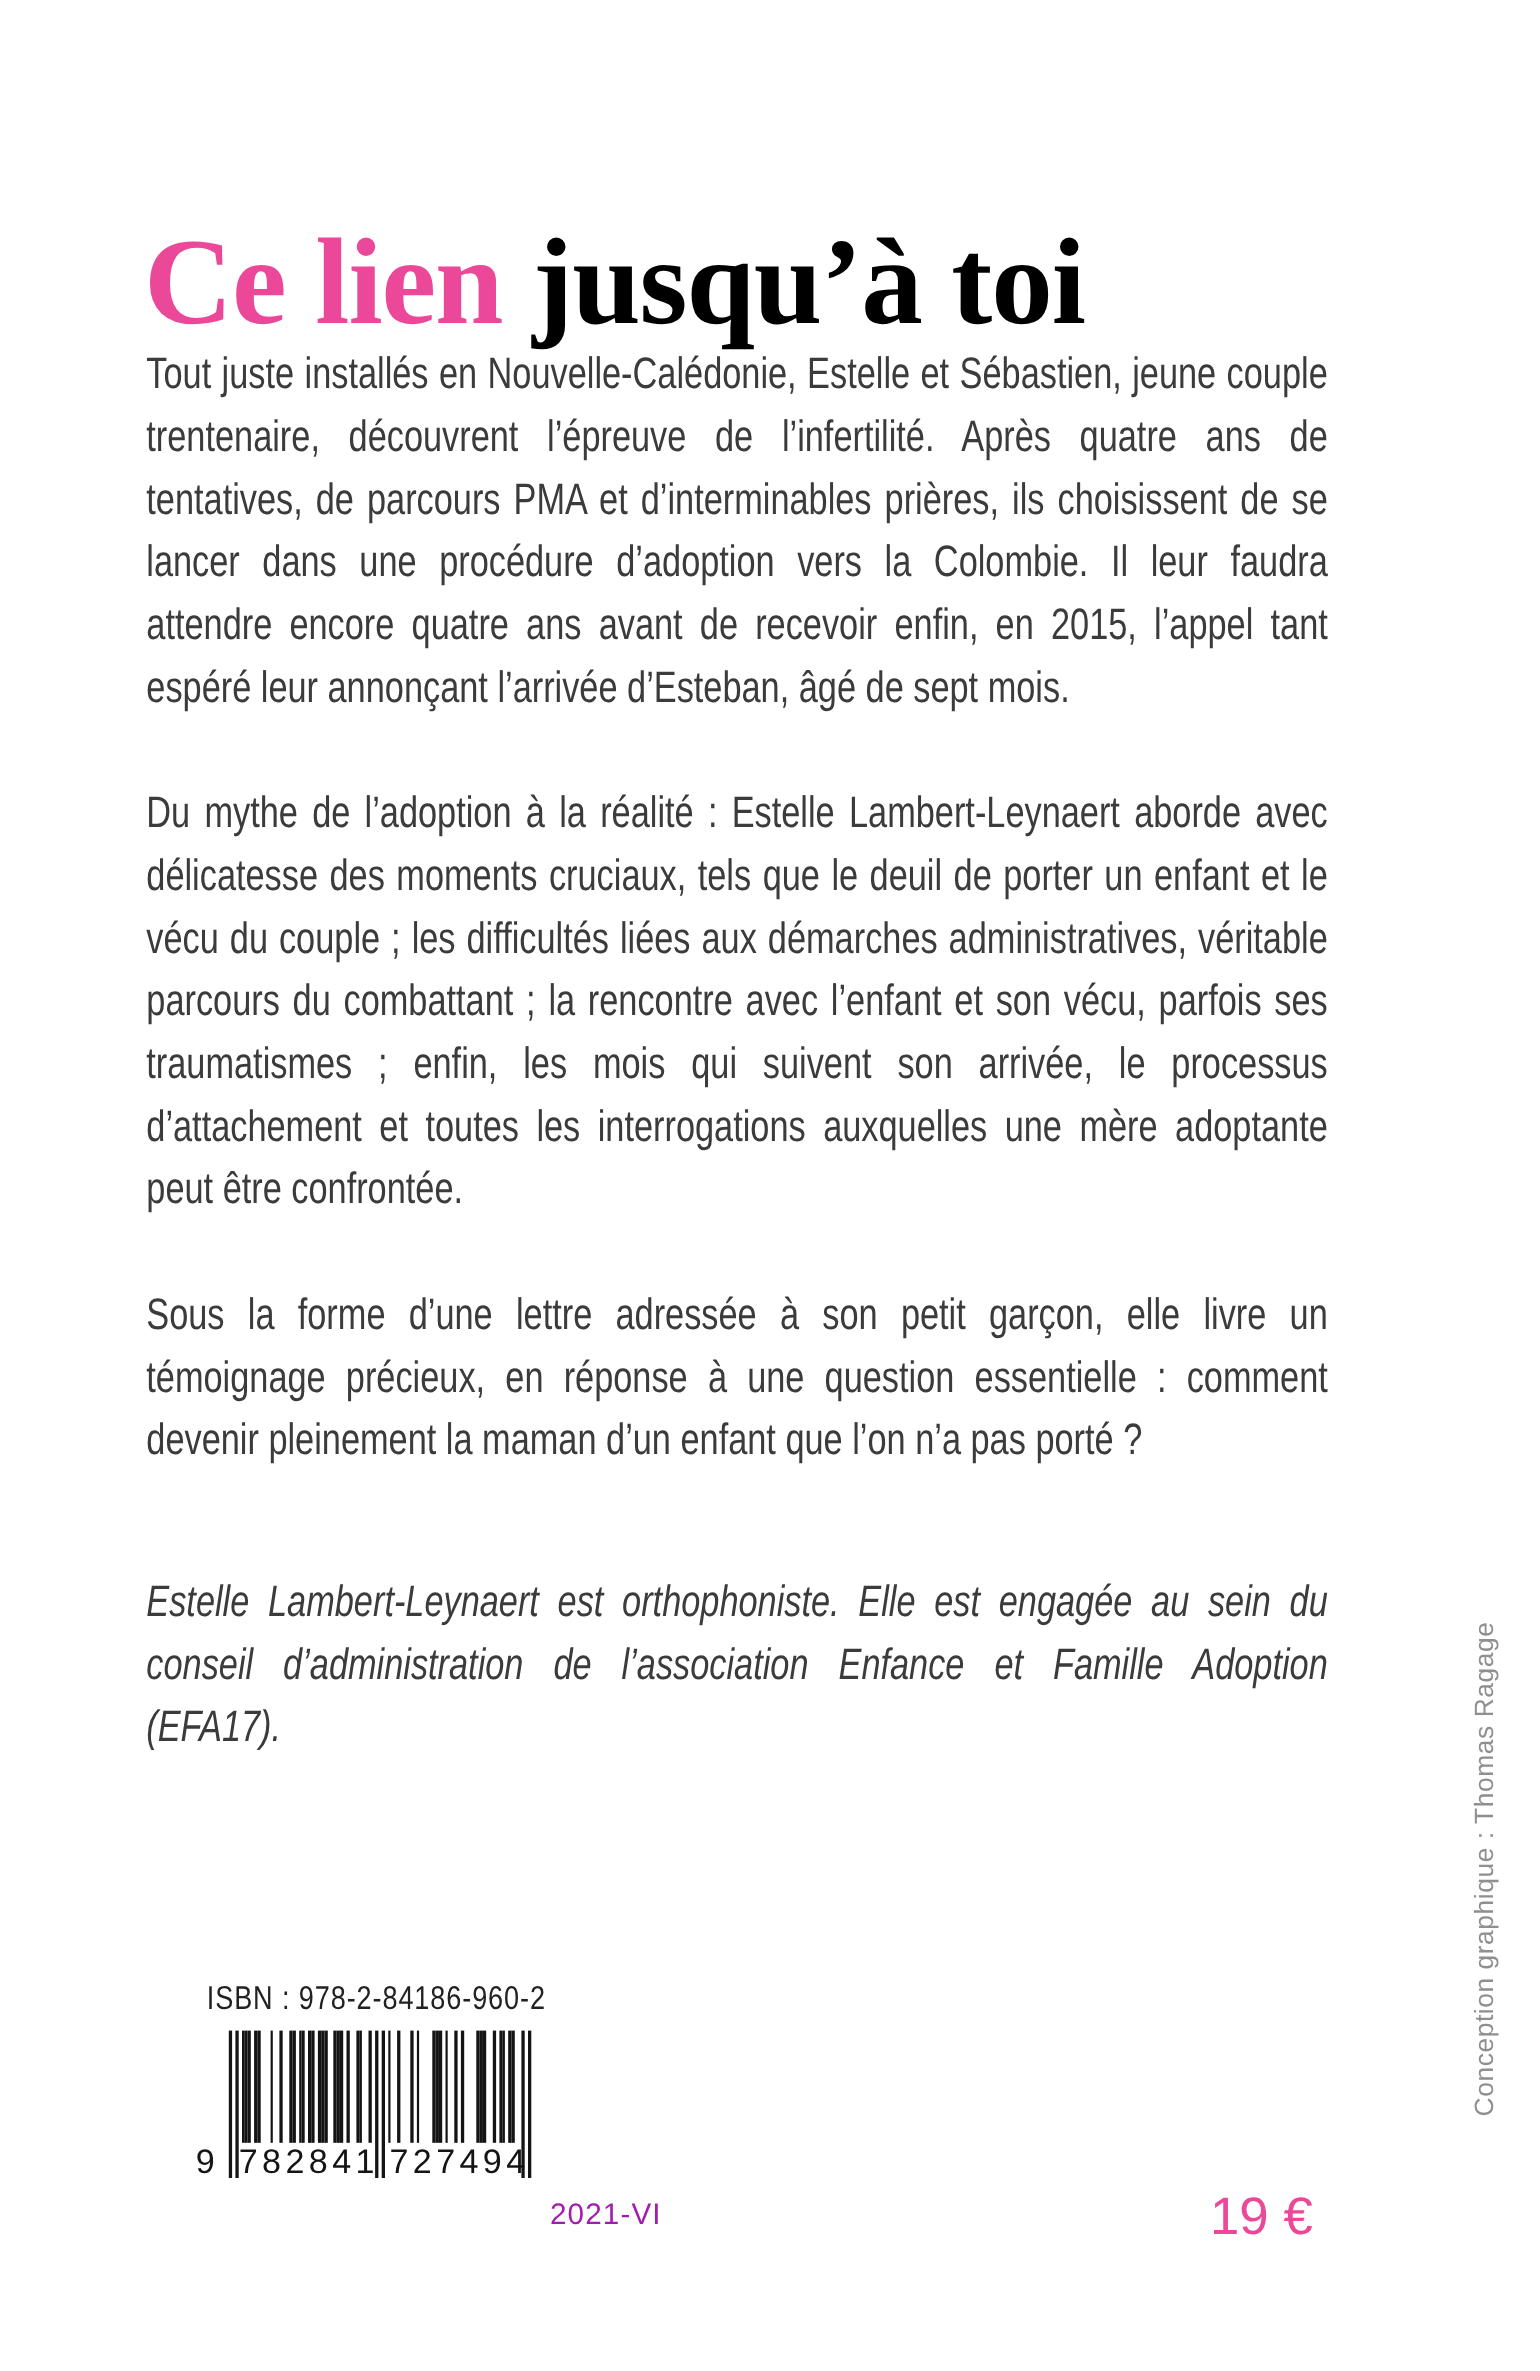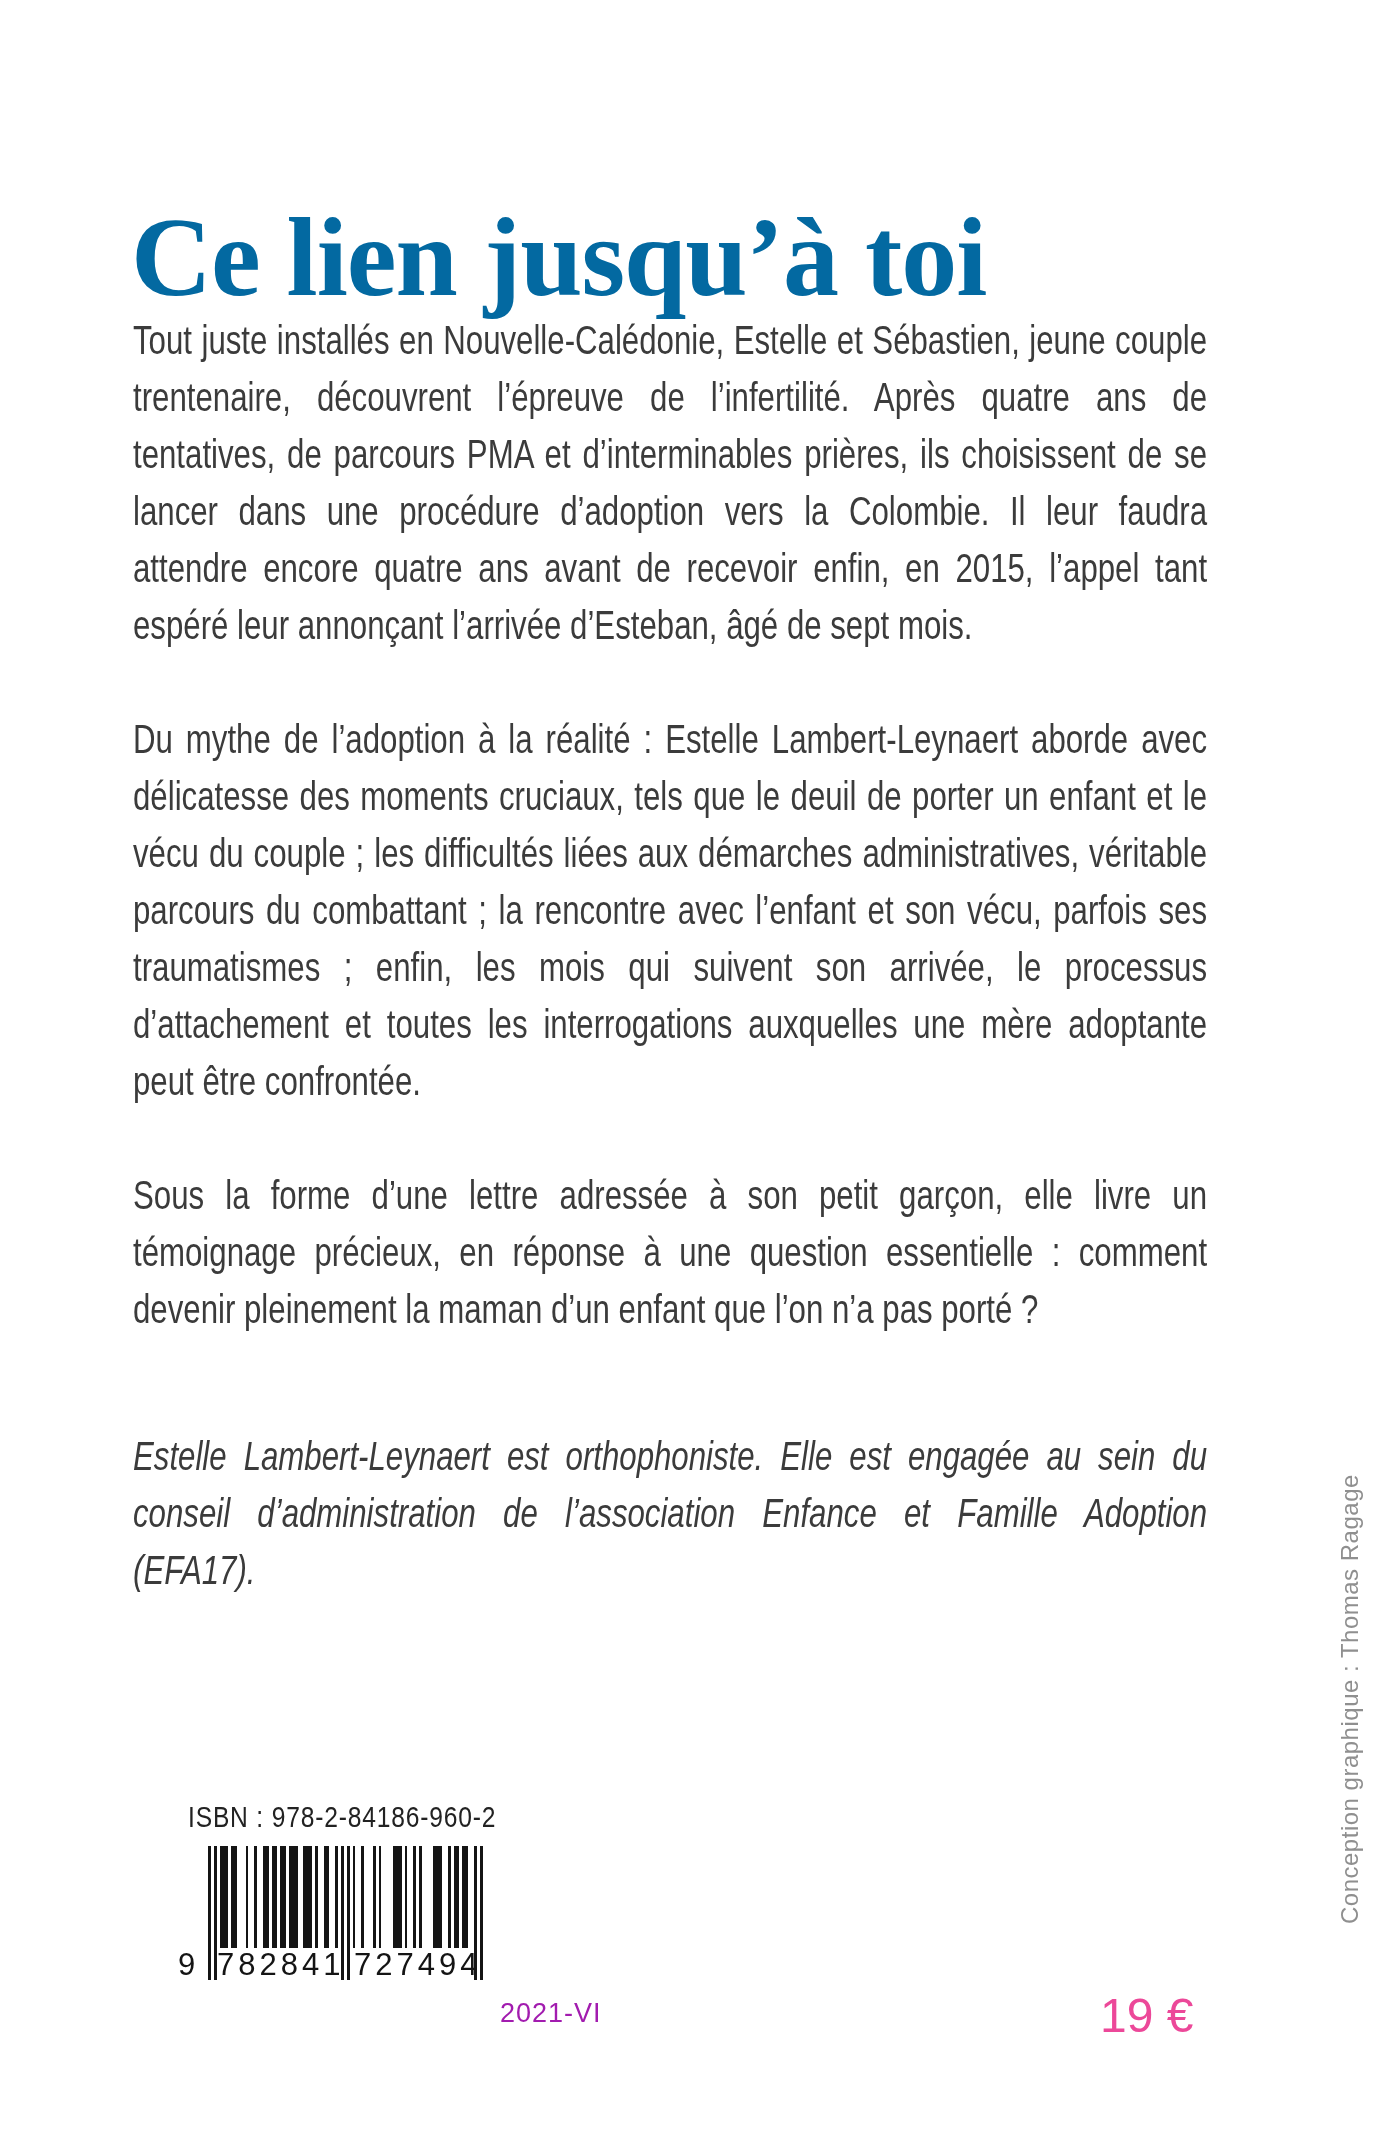--- a/index.html
+++ b/index.html
@@ -51,21 +51,21 @@
     position:absolute; right:36px; top:1486px; height:438px;
     writing-mode:vertical-rl; transform:rotate(180deg);
     font-size:24px; color:#8f8f8f; letter-spacing:0.5px; white-space:nowrap;
   }
 </style>
 </head>
 <body>
 
 <div class="page">
 
-  <h1 class="title"><span style="color: #0369a1;">Ce lien </span><span style="color: #0369a1;">jusqu’à toi</span></h1>
+  <h1 class="title"><span style="color: #ec4899;">Ce lien </span><span style="color: #000000;">jusqu’à toi</span></h1>
 
   <div class="copy">
     <p>Tout juste installés en Nouvelle-Calédonie, Estelle et Sébastien, jeune couple trentenaire, découvrent l’épreuve de l’infertilité. Après quatre ans de tentatives, de parcours PMA et d’interminables prières, ils choisissent de se lancer dans une procédure d’adoption vers la Colombie. Il leur faudra attendre encore quatre ans avant de recevoir enfin, en 2015, l’appel tant espéré leur annonçant l’arrivée d’Esteban, âgé de sept mois.</p>
     <p>Du mythe de l’adoption à la réalité&nbsp;: Estelle Lambert-Leynaert aborde avec délicatesse des moments cruciaux, tels que le deuil de porter un enfant et le vécu du couple&nbsp;; les difficultés liées aux démarches administratives, véritable parcours du combattant&nbsp;; la rencontre avec l’enfant et son vécu, parfois ses traumatismes&nbsp;; enfin, les mois qui suivent son arrivée, le processus d’attachement et toutes les interrogations auxquelles une mère adoptante peut être confrontée.</p>
     <p>Sous la forme d’une lettre adressée à son petit garçon, elle livre un témoignage précieux, en réponse à une question essentielle&nbsp;: comment devenir pleinement la maman d’un enfant que l’on n’a pas porté&nbsp;?</p>
     <p class="note">Estelle Lambert-Leynaert est orthophoniste. Elle est engagée au sein du conseil d’administration de l’association Enfance et Famille Adoption (EFA17).</p>
   </div>
 
   <div class="isbn">ISBN&nbsp;: 978-2-84186-960-2</div>
 

